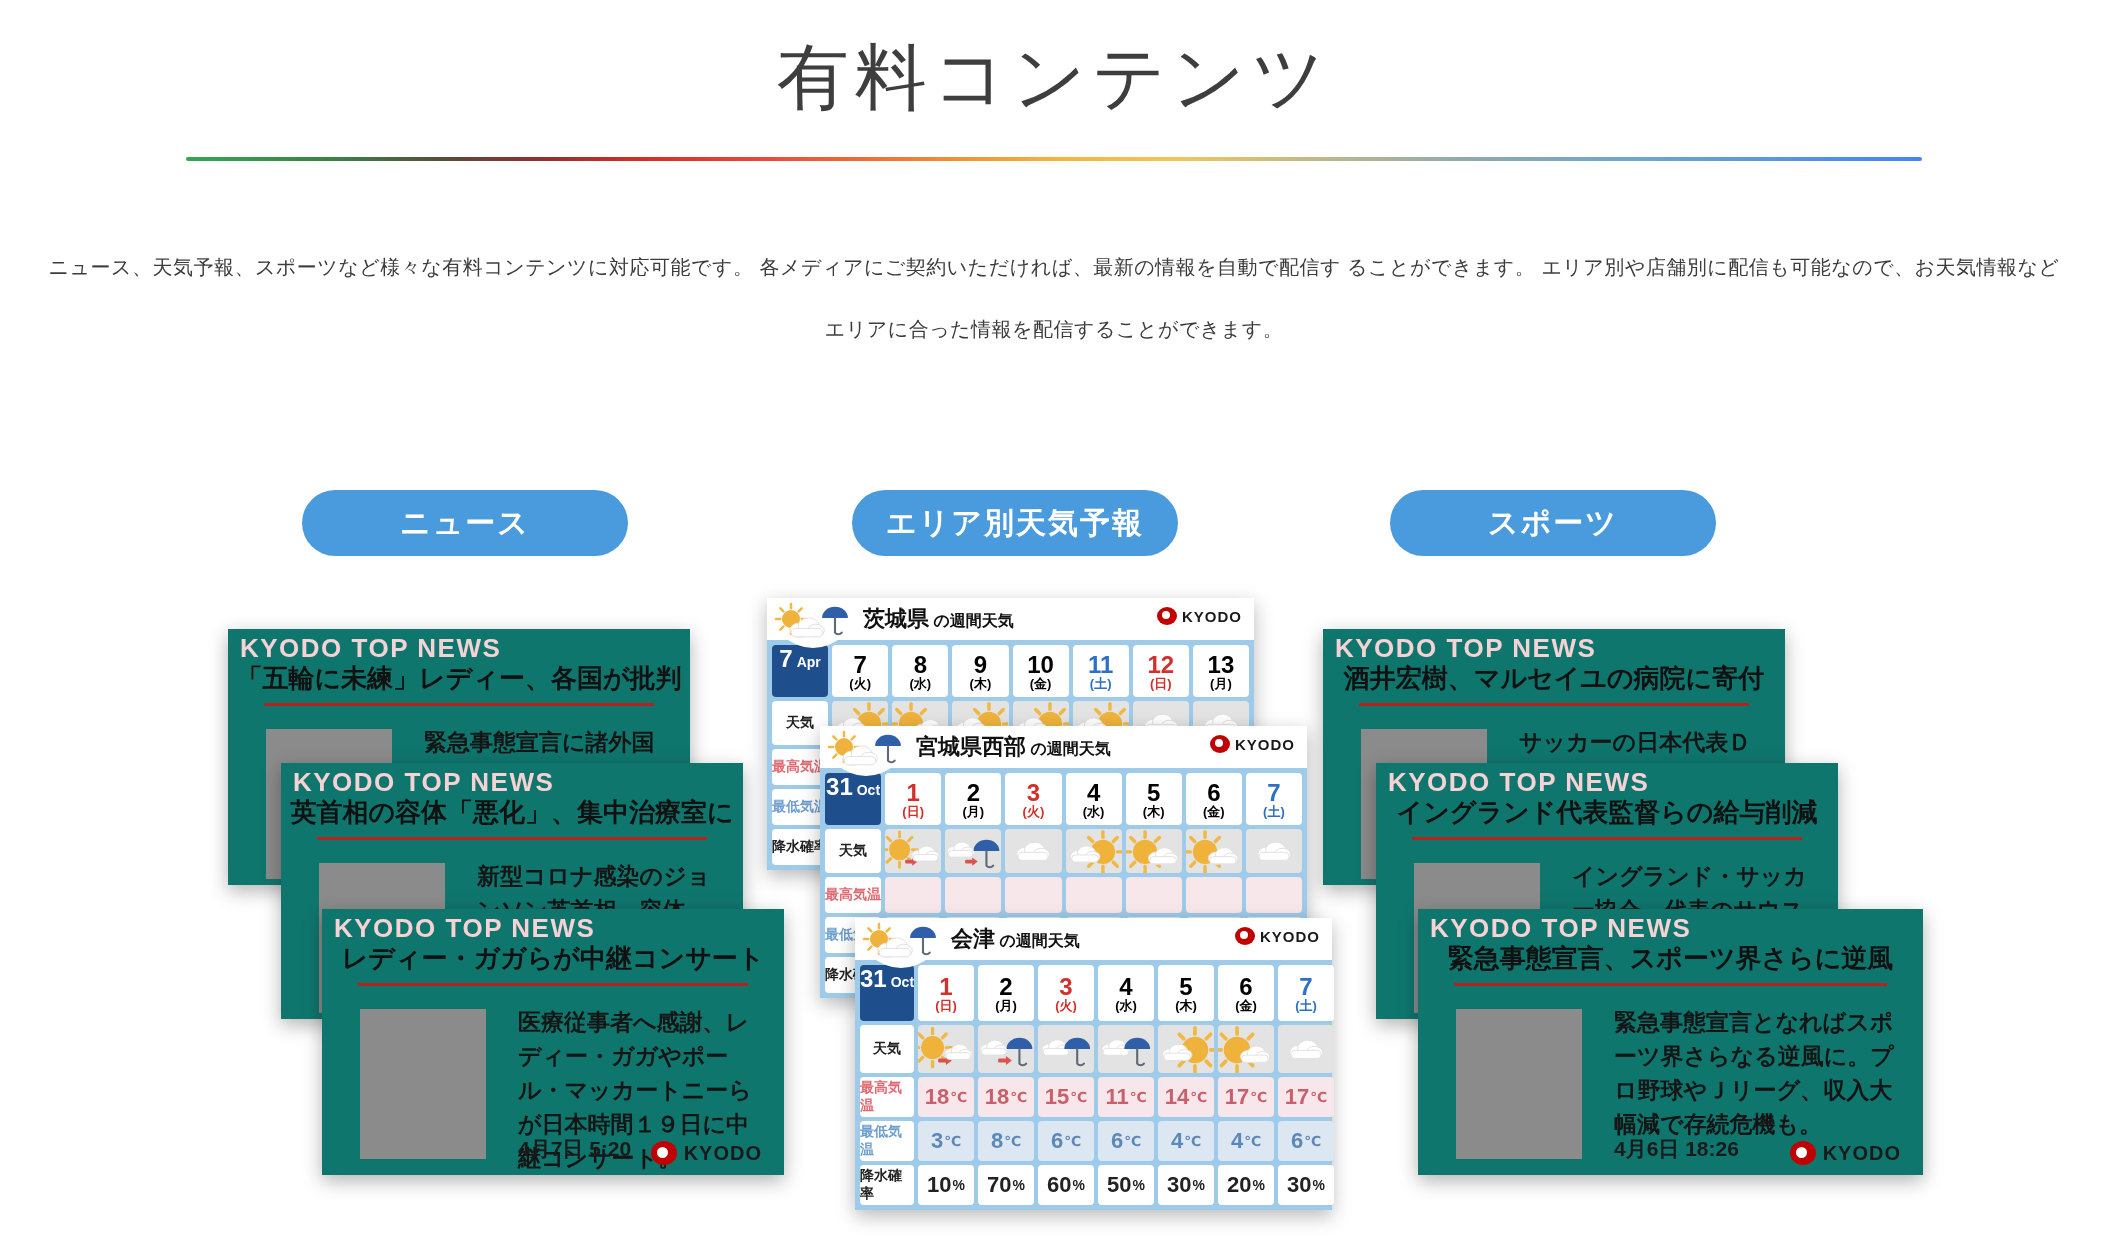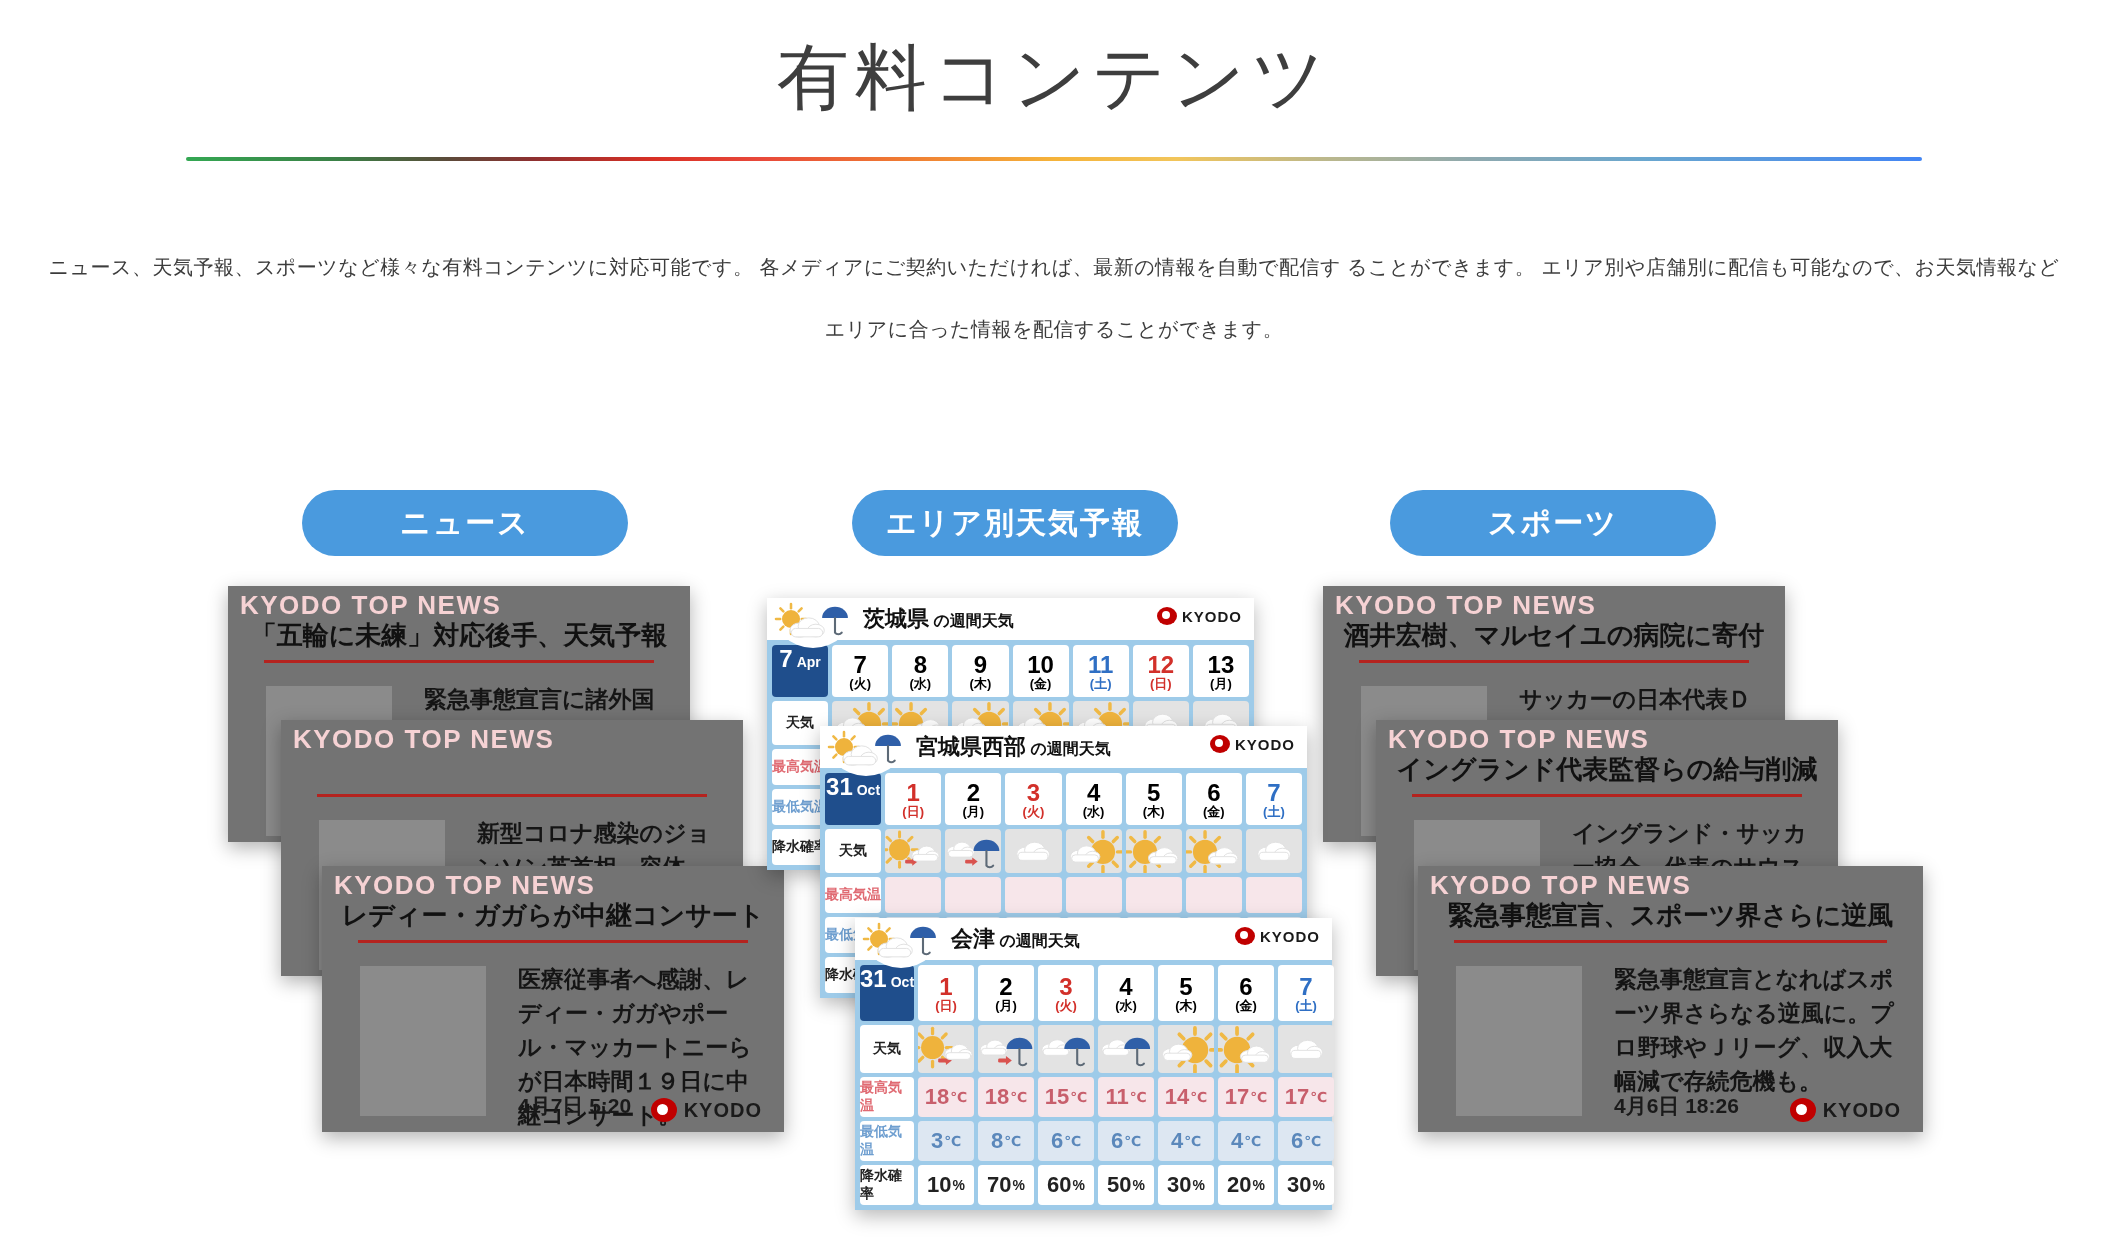--- a/index.html
+++ b/index.html
@@ -46,23 +46,24 @@
     display: flex; align-items: center; justify-content: center;
     font-size: 30px; font-weight: 700; letter-spacing: 2px;
   }
   .pill.news   { left: 302px; width: 326px; }
   .pill.weather{ left: 852px; width: 326px; }
   .pill.sports { left: 1390px; width: 326px; }
 
   
   .ncard {
     position: absolute;
-    background: #737373;
+    background: #0f766e;
     box-shadow: 0 6px 18px rgba(0,0,0,0.30);
     overflow: hidden;
+    margin-top: 43px;
   }
   .ncard .kyodo-top {
     position: absolute; left: 12px; top: 4px;
     font-size: 26px; font-weight: 700; letter-spacing: 1.5px;
     color: #f6d2d4;
   }
   .ncard .headline {
     position: absolute; left: 0; top: 32px; width: 100%;
     text-align: center;
     font-size: 26px; font-weight: 700; color: #111111;
@@ -179,27 +180,28 @@
     <span>ることができます。 エリア別や店舗別に配信も可能なので、お天気情報などエリアに合った情報を配信することができます。</span>
   </p>
 
   <div class="pill weather">エリア別天気予報</div>
   <div class="pill news">ニュース</div>
   <div class="pill sports">スポーツ</div>
 
   <div id="stage">
       <div class="ncard" style="left: 228px; top: 586px; width: 462px; height: 256px;">
         <div class="kyodo-top">KYODO TOP NEWS</div>
-        <div class="headline">「五輪に未練」対応後手、天気予報</div>
+        <div class="headline">「五輪に未練」レディー、各国が批判</div>
         <div class="rule"></div>
         <div class="thumb th-a"></div>
         <div class="body">緊急事態宣言に諸外国「対応後手」と厳しい見方。韓国メディアは「五</div>
       </div>
       <div class="ncard" style="left: 281px; top: 720px; width: 462px; height: 256px;">
         <div class="kyodo-top">KYODO TOP NEWS</div>
+        <div class="headline">英首相の容体「悪化」、集中治療室に</div>
         <div class="rule"></div>
         <div class="thumb th-b"></div>
         <div class="body">新型コロナ感染のジョンソン英首相、容体「悪化」で集中治療室に。外相が</div>
       </div>
       <div class="ncard" style="left: 322px; top: 866px; width: 462px; height: 266px;">
         <div class="kyodo-top">KYODO TOP NEWS</div>
         <div class="headline">レディー・ガガらが中継コンサート</div>
         <div class="rule"></div>
         <div class="thumb th-c"></div>
         <div class="body">医療従事者へ感謝、レディー・ガガやポール・マッカートニーらが日本時間１９日に中継コンサート。</div>

